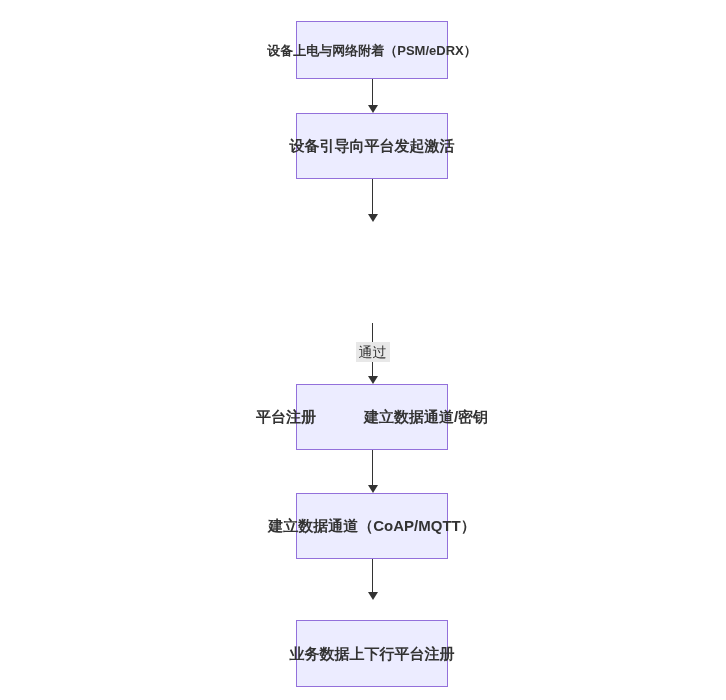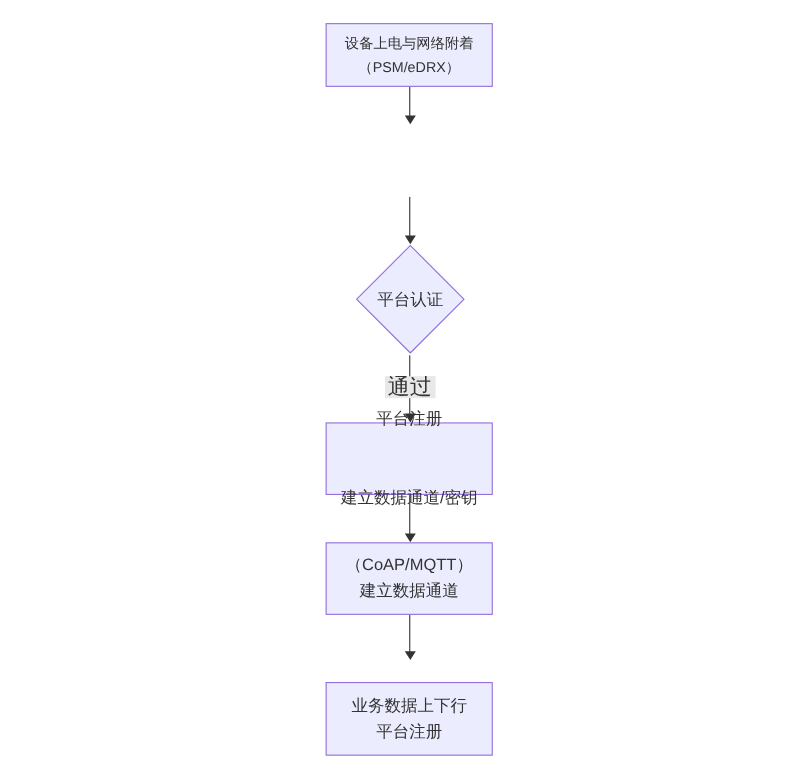--- a/index.html
+++ b/index.html
@@ -20,27 +20,28 @@
     background: #ffffff;
     overflow: hidden;
   }
 
   .node.rect {
     position: absolute;
     background: var(--node-fill);
     border: 1px solid var(--node-border);
     color: var(--text);
     display: flex;
-    flex-direction: column;
+    flex-direction: row;
     align-items: center;
     justify-content: center;
     text-align: center;
     font-size: 15px;
     line-height: 24px;
     white-space: nowrap;
+    font-weight: bold;
   }
   .node.rect.small { font-size: 13px; line-height: 21px; }
 
   .node.diamond { position: absolute; }
   .diamond-shape {
     position: absolute;
     inset: 0;
     background: var(--node-fill);
     border: 1px solid var(--node-border);
     transform: rotate(45deg);
@@ -77,71 +78,71 @@
     border-right: 5px solid transparent;
     border-top: 8px solid var(--edge);
   }
   .edge-label {
     position: absolute;
     top: 19px;
     left: 50%;
     transform: translateX(-50%);
     background: var(--label-bg);
     color: var(--text);
-    font-size: 20px;
+    font-size: 14px;
     line-height: 20px;
     padding: 0 3px;
     white-space: nowrap;
   }
 </style>
 </head>
 <body>
 
 <div class="canvas">
 
   <div class="node rect small" style="left:296px; top:21px; width:152px; height:58px;">
     <div>设备上电与网络附着</div>
     <div>（PSM/eDRX）</div>
   </div>
 
   <div class="edge" style="left:366px; top:79px; height:34px;">
     <div class="line"></div>
     <div class="head"></div>
   </div>
 
+  <div class="node rect" style="left:296px; top:113px; width:152px; height:66px;">
+    <div>设备引导</div>
+    <div>向平台发起激活</div>
+  </div>
 
   <div class="edge" style="left:366px; top:179px; height:43px;">
     <div class="line"></div>
     <div class="head"></div>
   </div>
 
-  <div class="node diamond" style="left:338px; top:237px; width:70px; height:70px;">
-    <div class="diamond-shape"></div>
-    <div class="diamond-label">平台认证</div>
-  </div>
 
   <div class="edge" style="left:366px; top:323px; height:61px;">
     <div class="line"></div>
     <div class="head"></div>
     <div class="edge-label">通过</div>
   </div>
 
   <div class="node rect" style="left:296px; top:384px; width:152px; height:66px;gap:48px;">
     <div>平台注册</div>
     <div>建立数据通道/密钥</div>
   </div>
 
   <div class="edge" style="left:366px; top:450px; height:43px;">
     <div class="line"></div>
     <div class="head"></div>
   </div>
 
   <div class="node rect" style="left:296px; top:493px; width:152px; height:66px;">
+    <div>建立数据通道</div>
     <div>（CoAP/MQTT）</div>
-    <div>建立数据通道</div>
   </div>
 
   <div class="edge" style="left:366px; top:559px; height:41px;">
     <div class="line"></div>
     <div class="head"></div>
   </div>
 
   <div class="node rect" style="left:296px; top:600px; width:152px; height:67px;margin-top:20px;">
     <div>业务数据上下行</div>
     <div>平台注册</div>

